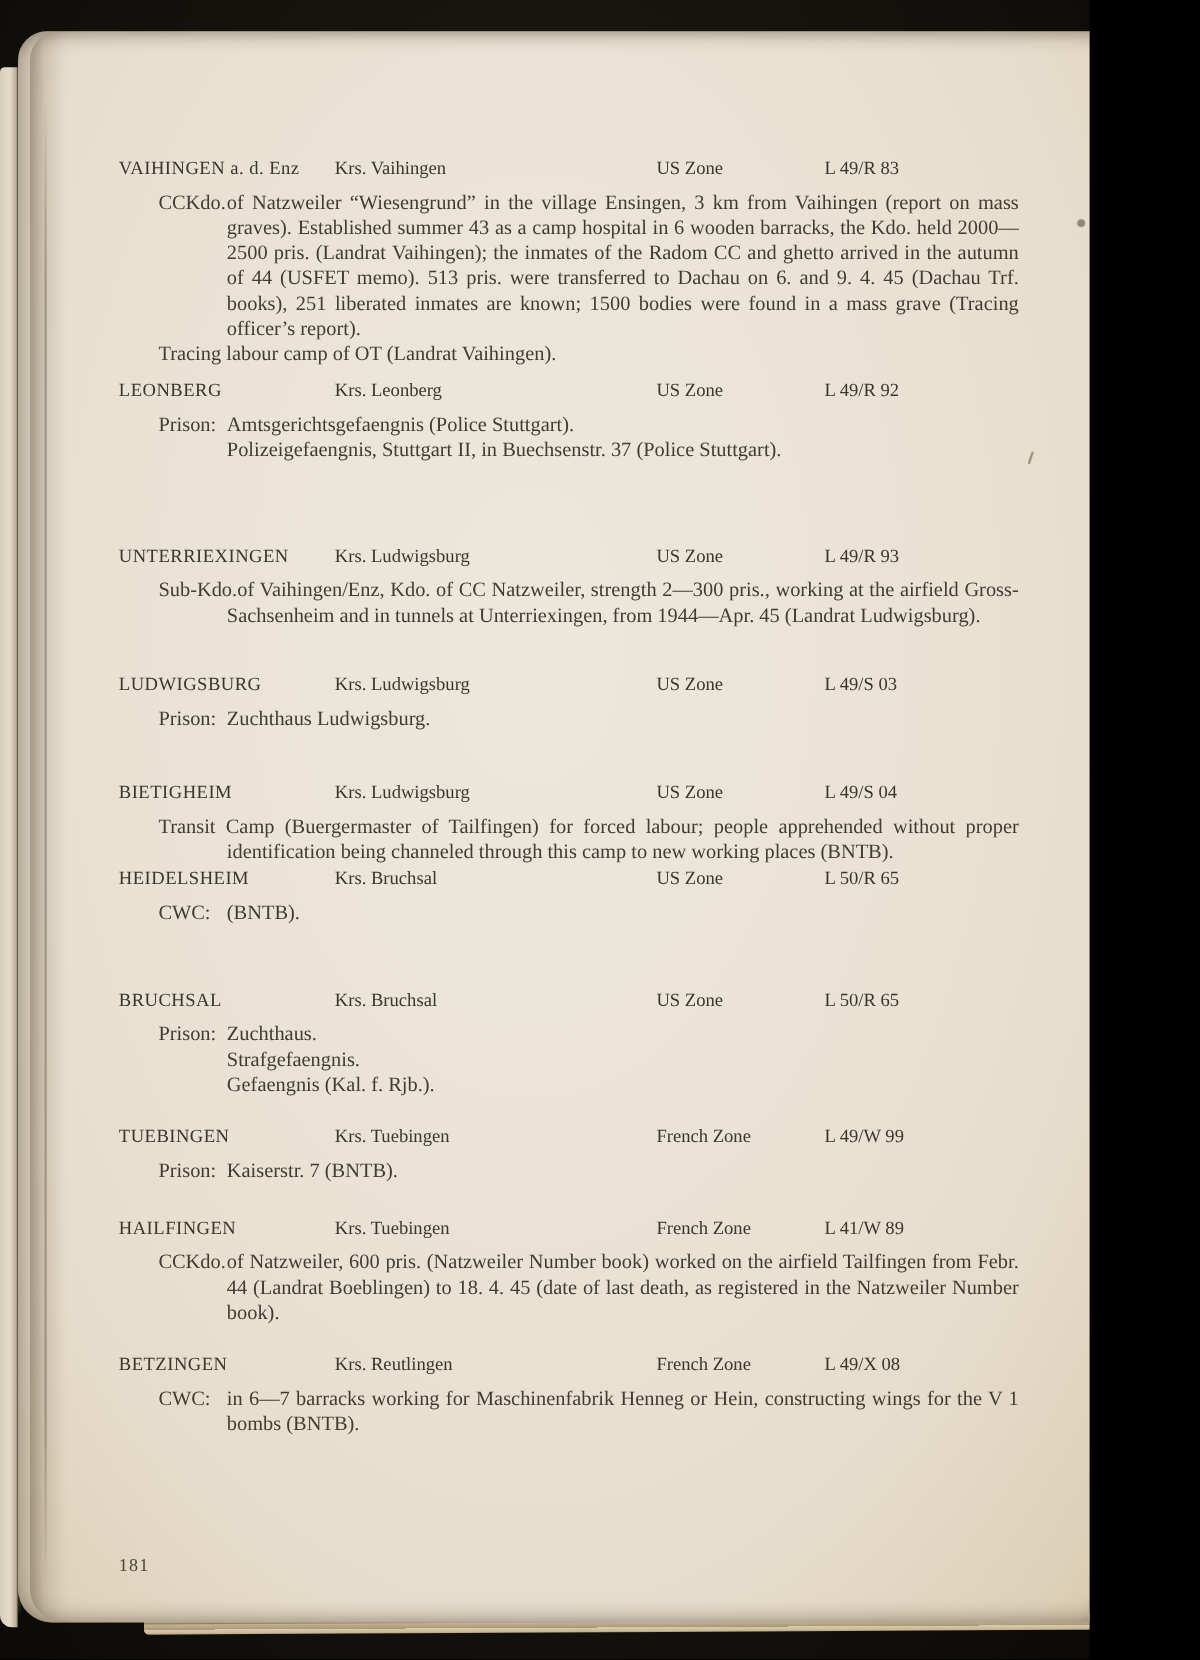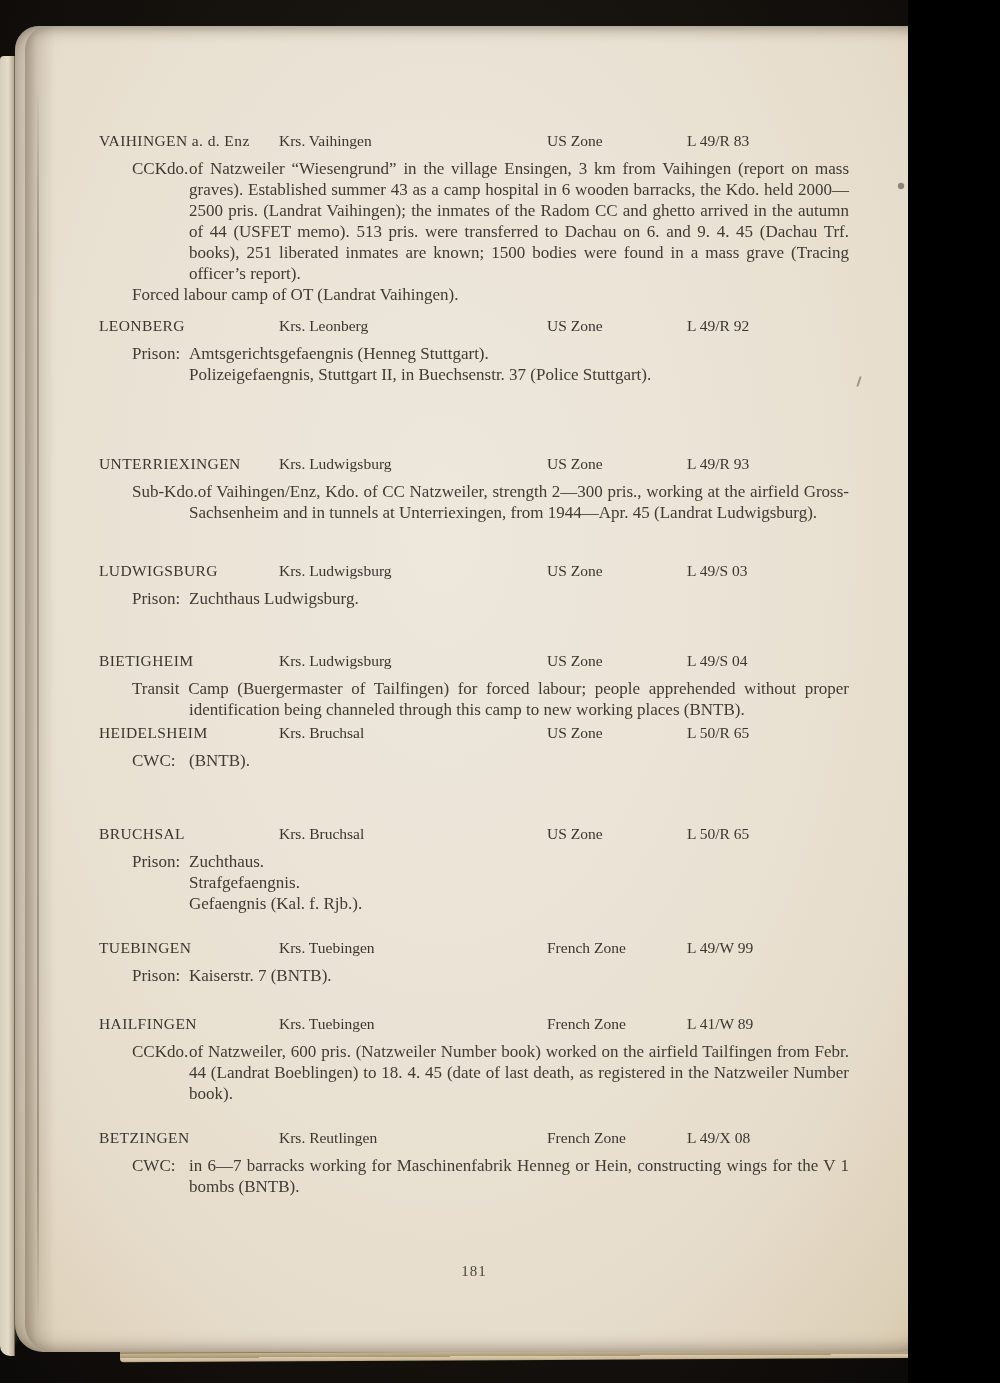--- a/index.html
+++ b/index.html
@@ -76,21 +76,21 @@
     font-size:15.5px;line-height:20px;color:#3a362e;
   }
   .entry-name{letter-spacing:.4px;}
   .entry-items{margin-top:7px;font-size:17px;line-height:21px;color:#403b33;}
   .entry-items > * + *{margin-top:7px;}
   .para{padding-left:90px;text-indent:-57px;text-align:justify;text-align-last:left;margin:0;}
   .para .plabel{display:inline-block;min-width:57px;text-indent:0;}
   .list{position:relative;padding-left:90px;}
   .list .plabel{position:absolute;left:33px;top:0;}
   .page-number{
-    position:absolute;left:84px;top:1237px;width:750px;text-align:center;
+    position:absolute;left:84px;top:1271px;width:750px;
     font-size:15px;letter-spacing:1px;color:#4c463c;
   }
 </style>
 </head>
 <body>
 
 <div class="photo">
   <div class="cover-edge-right"></div>
   <div class="cover-edge-bottomleft"></div>
   <div class="page-stack-right"></div>
@@ -106,35 +106,35 @@
     <div id="entries-root">
   <div class="entry" style="top: 105px;">
     <div class="entry-header">
       <span class="entry-name">VAIHINGEN a. d. Enz</span>
       <span class="entry-district">Krs. Vaihingen</span>
       <span class="entry-zone">US Zone</span>
       <span class="entry-gridref">L 49/R 83</span>
     </div>
     <div class="entry-items">
             <p class="para"><span class="plabel">CCKdo.</span>of Natzweiler “Wiesengrund” in the village Ensingen, 3 km from Vaihingen (report on mass graves). Established summer 43 as a camp hospital in 6 wooden barracks, the Kdo. held 2000—2500 pris. (Landrat Vaihingen); the inmates of the Radom CC and ghetto arrived in the autumn of 44 (USFET memo). 513 pris. were transferred to Dachau on 6. and 9. 4. 45 (Dachau Trf. books), 251 liberated inmates are known; 1500 bodies were found in a mass grave (Tracing officer’s report).</p>
-            <p class="para">Forced labour camp of OT (Landrat Vaihingen).</p>
+            <p class="para">Tracing labour camp of OT (Landrat Vaihingen).</p>
           </div>
   </div>
 
   <div class="entry" style="top: 290px;">
     <div class="entry-header">
       <span class="entry-name">LEONBERG</span>
       <span class="entry-district">Krs. Leonberg</span>
       <span class="entry-zone">US Zone</span>
       <span class="entry-gridref">L 49/R 92</span>
     </div>
     <div class="entry-items">
             <div class="list">
               <span class="plabel">Prison:</span>
-              <div>Amtsgerichtsgefaengnis (Henneg Stuttgart).</div>
+              <div>Amtsgerichtsgefaengnis (Police Stuttgart).</div>
               <div>Polizeigefaengnis, Stuttgart II, in Buechsenstr. 37 (Police Stuttgart).</div>
             </div>
           </div>
   </div>
 
   <div class="entry" style="top: 428px;">
     <div class="entry-header">
       <span class="entry-name">UNTERRIEXINGEN</span>
       <span class="entry-district">Krs. Ludwigsburg</span>
       <span class="entry-zone">US Zone</span>

